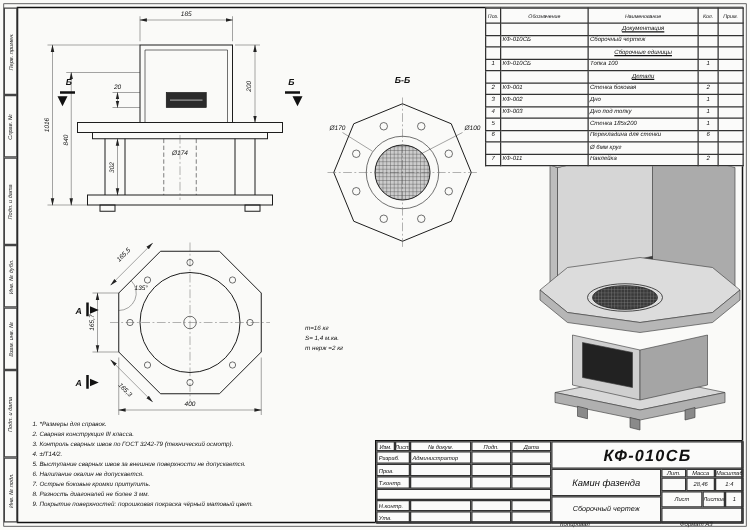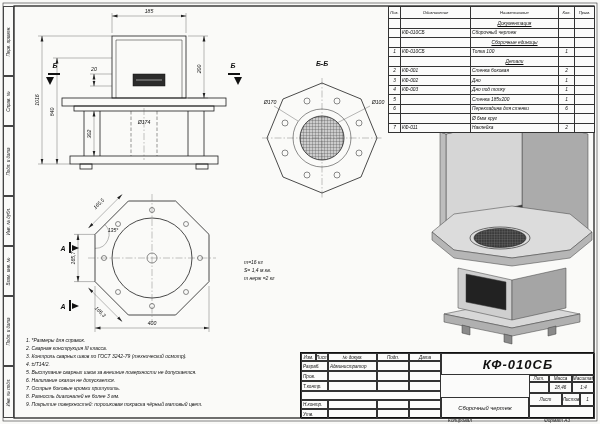--- a/index.html
+++ b/index.html
@@ -389,20 +389,21 @@
     <div class="cell" style="left:27px;top:47px;width:49px;height:9px"></div>
     <div class="cell" style="left:76px;top:47px;width:32px;height:9px"></div>
     <div class="cell" style="left:108px;top:47px;width:32px;height:9px"></div>
     <div class="cell l" style="left:0;top:56px;width:27px;height:10px">Утв.</div>
     <div class="cell" style="left:27px;top:56px;width:49px;height:10px"></div>
     <div class="cell" style="left:76px;top:56px;width:32px;height:10px"></div>
     <div class="cell" style="left:108px;top:56px;width:32px;height:10px"></div>
 
     <div class="cell big" style="left:140px;top:0;width:154px;height:22px">КФ-010СБ</div>
 
+    <div class="cell name" style="left:140px;top:22px;width:88px;height:22px">Камин фазенда</div>
     <div class="cell dtype" style="left:140px;top:44px;width:88px;height:22px">Сборочный чертеж</div>
 
     <div class="cell" style="left:228px;top:22px;width:20px;height:7px">Лит.</div>
     <div class="cell" style="left:248px;top:22px;width:23px;height:7px">Масса</div>
     <div class="cell" style="left:271px;top:22px;width:23px;height:7px">Масштаб</div>
     <div class="cell" style="left:228px;top:29px;width:20px;height:11px"></div>
     <div class="cell" style="left:248px;top:29px;width:23px;height:11px">28,46</div>
     <div class="cell" style="left:271px;top:29px;width:23px;height:11px">1:4</div>
 
     <div class="cell" style="left:228px;top:40px;width:33px;height:13px">Лист</div>

